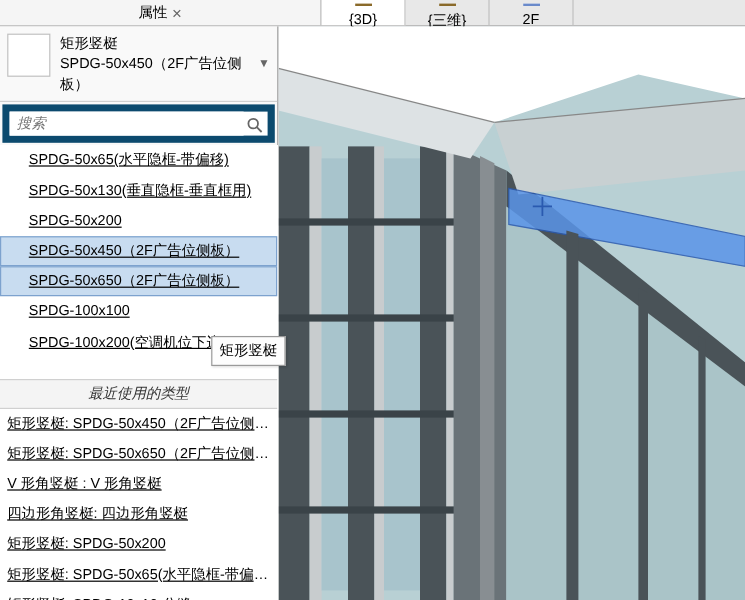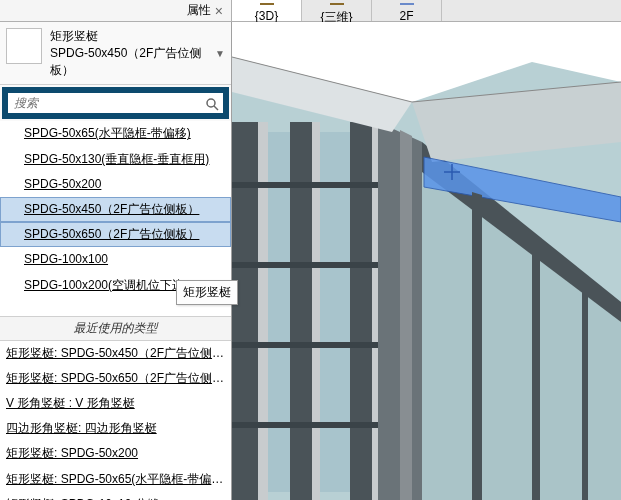--- a/index.html
+++ b/index.html
@@ -23,22 +23,22 @@
   .panel-tab {
     padding: 3px 8px;
     background: #f5f5f5;
     border-right: 1px solid #b0b0b0;
     display: flex;
     align-items: center;
     gap: 4px;
     min-width: 80px;
   }
   .panel-tab.properties {
-    width: 232px;
-    justify-content: flex-end;
+    width: 268px;
+    justify-content: center;
   }
   .close-x {
     color: #666;
     font-size: 14px;
     cursor: pointer;
   }
   .tab-icon {
     width: 14px;
     height: 14px;
     display: inline-block;

